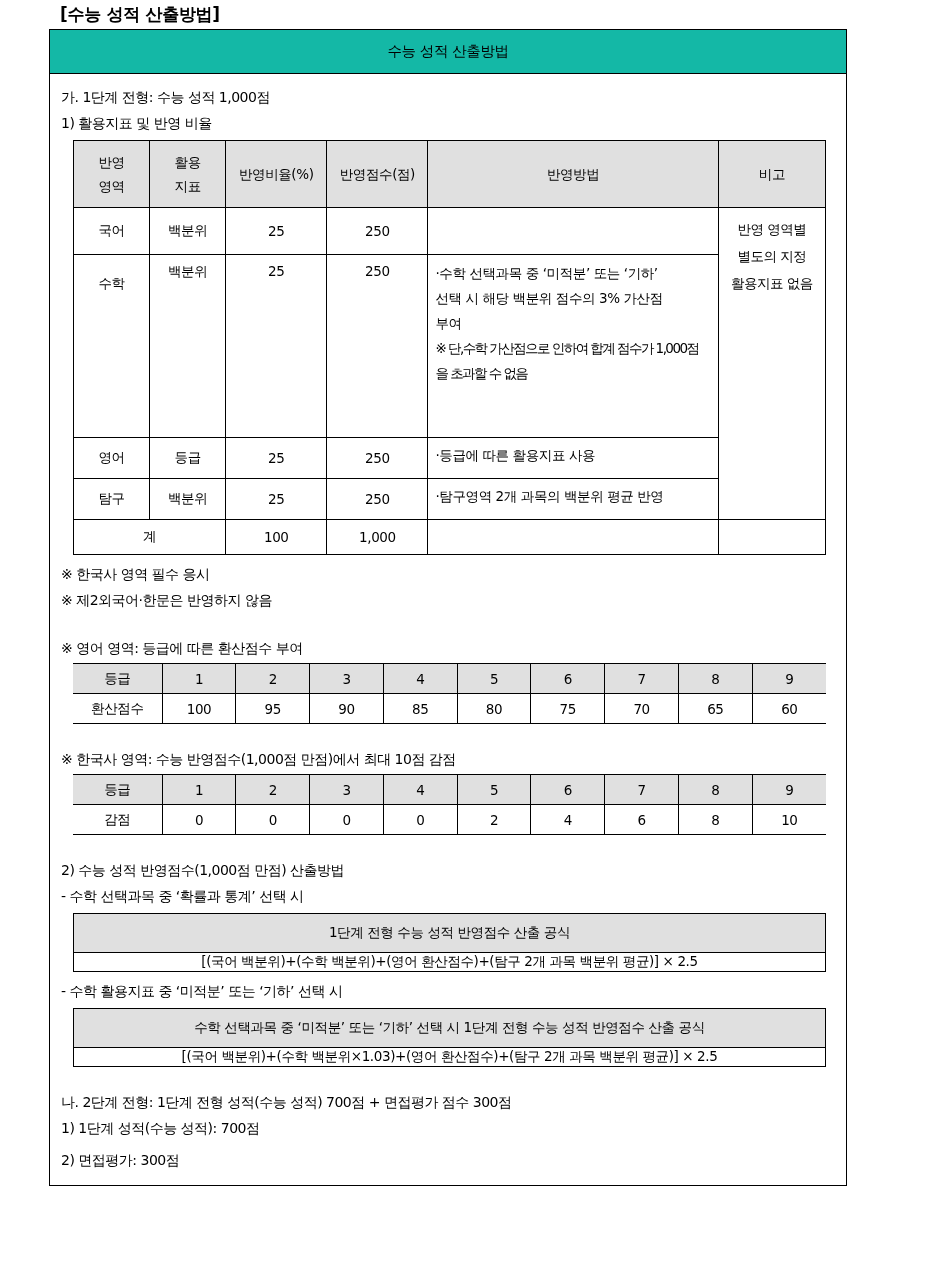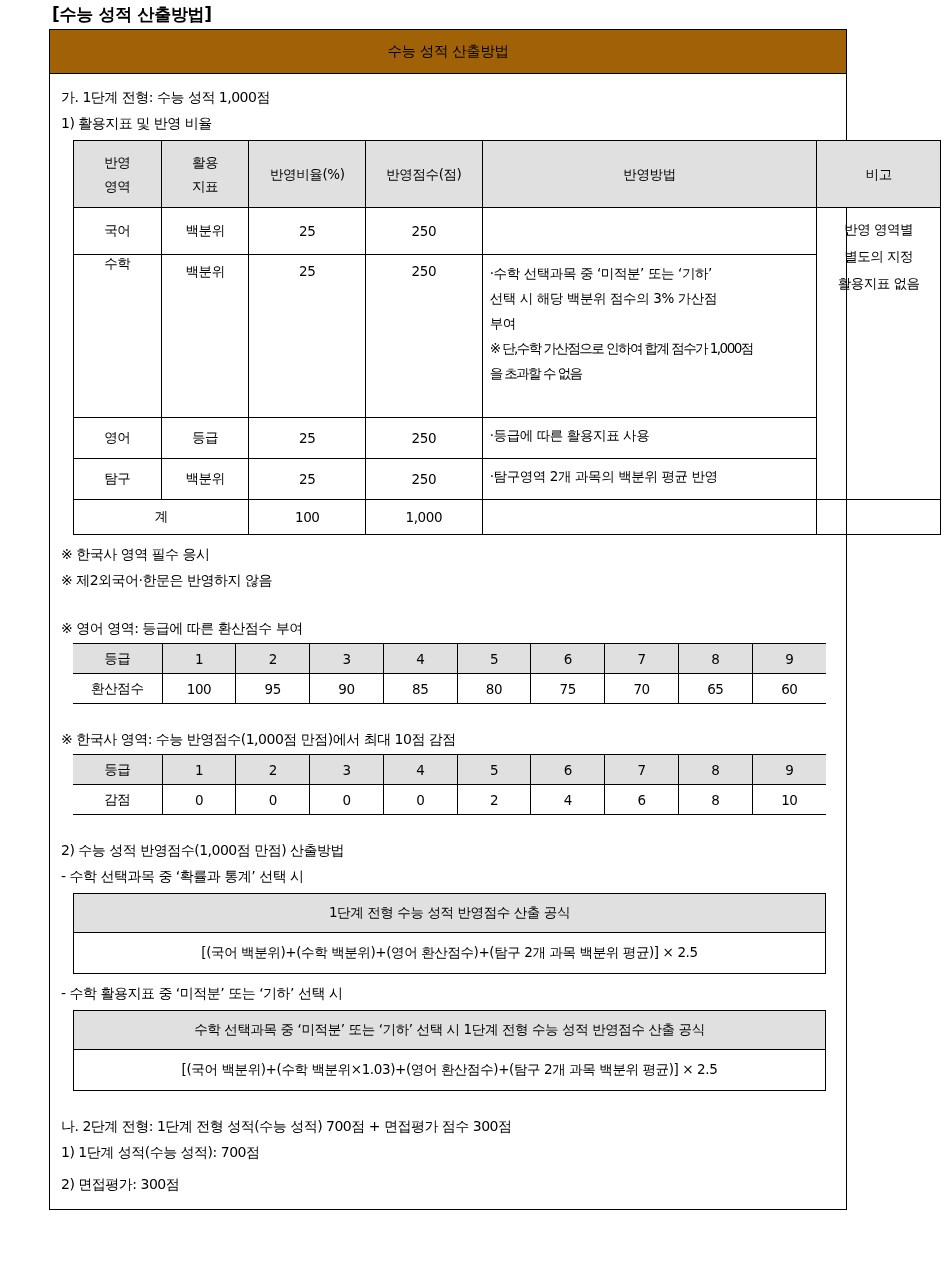--- a/index.html
+++ b/index.html
@@ -15,38 +15,38 @@
     -webkit-font-smoothing: none;
   }
   .page {
     position: relative;
     width: 944px;
     height: 1283px;
     box-sizing: border-box;
   }
   .doc-title {
     position: absolute;
-    left: 52px;
+    left: 60px;
     top: 3px;
     font-size: 17px;
     font-weight: bold;
     letter-spacing: -0.3px;
     white-space: nowrap;
   }
   .outer-box {
     position: absolute;
     left: 49px;
     top: 29px;
     width: 798px;
     box-sizing: border-box;
     border: 1.5px solid #000;
     background: #fff;
   }
   .banner {
-    background: #a16207;
+    background: #14b8a6;
     border-bottom: 1.5px solid #000;
     text-align: center;
     font-size: 14.5px;
     padding: 12px 0 12px;
     letter-spacing: -0.4px;
   }
   .body-pad {
     padding: 10px 11px 12px 11px;
   }
   .line {
@@ -59,21 +59,21 @@
   .gap-lg { height: 22px; }
 
   
   table.tbl {
     border-collapse: collapse;
     table-layout: fixed;
     font-size: 13.5px;
     letter-spacing: -0.4px;
   }
   table.main-tbl {
-    width: 868px;
+    width: 753px;
     margin: 4px 8px 0 12px;
     border-top: 1.5px solid #000;
     border-bottom: 1.5px solid #000;
     border-left: 1.5px solid #000;
     border-right: 1.5px solid #000;
   }
   table.main-tbl th, table.main-tbl td {
     border: 1px solid #000;
     padding: 0;
     vertical-align: middle;
@@ -145,21 +145,21 @@
     border-bottom: 1.5px solid #000;
     text-align: center;
     font-size: 13.5px;
     letter-spacing: -0.4px;
     padding: 10px 4px;
   }
   .formula-body {
     text-align: center;
     font-size: 13.5px;
     letter-spacing: -0.4px;
-    padding: 11px 0;
+    padding: 0 0;
     background: #fff;
   }
 </style>
 </head>
 <body>
 
 <div class="page">
 
   <div class="doc-title">[수능 성적 산출방법]</div>
 
@@ -206,21 +206,21 @@
             <td>250</td>
             <td class="meth"></td>
             <td class="remark" rowspan="4">
               <span class="hdr2">반영 영역별</span>
               <span class="hdr2">별도의 지정</span>
               <span class="hdr2">활용지표 없음</span>
             </td>
           </tr>
 
           <tr>
-            <td style="height:162px;vertical-align:top;padding-top:0">수학</td>
+            <td style="height:162px;vertical-align:top;padding-top:20px">수학</td>
             <td style="vertical-align:top;padding-top:8px">백분위</td>
             <td style="vertical-align:top;padding-top:8px">25</td>
             <td style="vertical-align:top;padding-top:8px">250</td>
             <td class="meth">
               <span class="hdr2">·수학 선택과목 중 ‘미적분’ 또는 ‘기하’</span>
               <span class="hdr2">선택 시 해당 백분위 점수의 3% 가산점</span>
               <span class="hdr2">부여</span>
               <span class="hdr2 sub">※ 단,수학 가산점으로 인하여 합계 점수가 1,000점</span>
               <span class="hdr2 sub">을 초과할 수 없음</span>
             </td>

